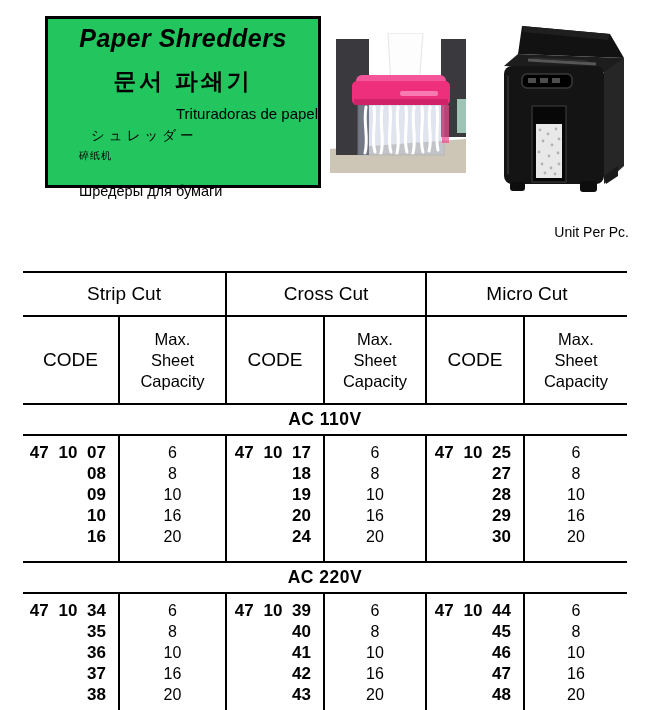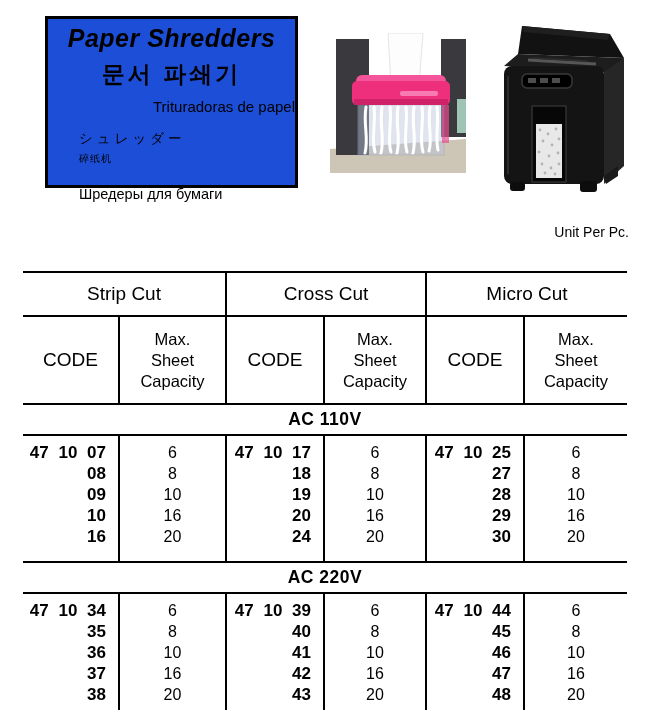--- a/index.html
+++ b/index.html
@@ -9,29 +9,29 @@
     background: #ffffff;
     font-family: "Liberation Sans", sans-serif;
     color: #000;
     position: relative;
     overflow: hidden;
   }
 
   
   .title-box {
     position: absolute; left: 45px; top: 16px;
-    width: 253px; height: 172px;
-    background: #1d4ed8;
+    width: 276px; height: 172px;
+    background: #22c55e;
     border: 3px solid #000;
     padding-top: 5px;
   }
   .tb-en { font-size: 25px; font-weight: bold; font-style: italic; text-align: center; letter-spacing: .5px; }
-  .tb-ko { font-size: 23px; font-weight: bold; text-align: center; letter-spacing: 3px; margin-top: 6px; }
+  .tb-ko { font-size: 23px; font-weight: bold; text-align: center; letter-spacing: 3px; margin-top: 13px; }
   .tb-es { font-size: 15px;  padding-left: 31px; margin-top: 8px; text-align: right; }
-  .tb-ja { font-size: 13.5px; padding-left: 31px; margin-top: 15px; letter-spacing: 4px; }
+  .tb-ja { font-size: 13.5px; padding-left: 43px; margin-top: 5px; letter-spacing: 4px; }
   .tb-zh { font-size: 10px; padding-left: 31px; margin-top: 4px; letter-spacing: 1px; }
   .tb-ru { font-size: 14.5px; padding-left: 31px; margin-top: 20px; }
 
   
   .photo-left  { position: absolute; left: 330px; top: 33px; width: 136px; height: 140px; }
   .photo-right { position: absolute; left: 488px; top: 14px; width: 147px; height: 190px; }
 
   
   .unit-note {
     position: absolute; top: 224px; left: 0; width: 629px;

